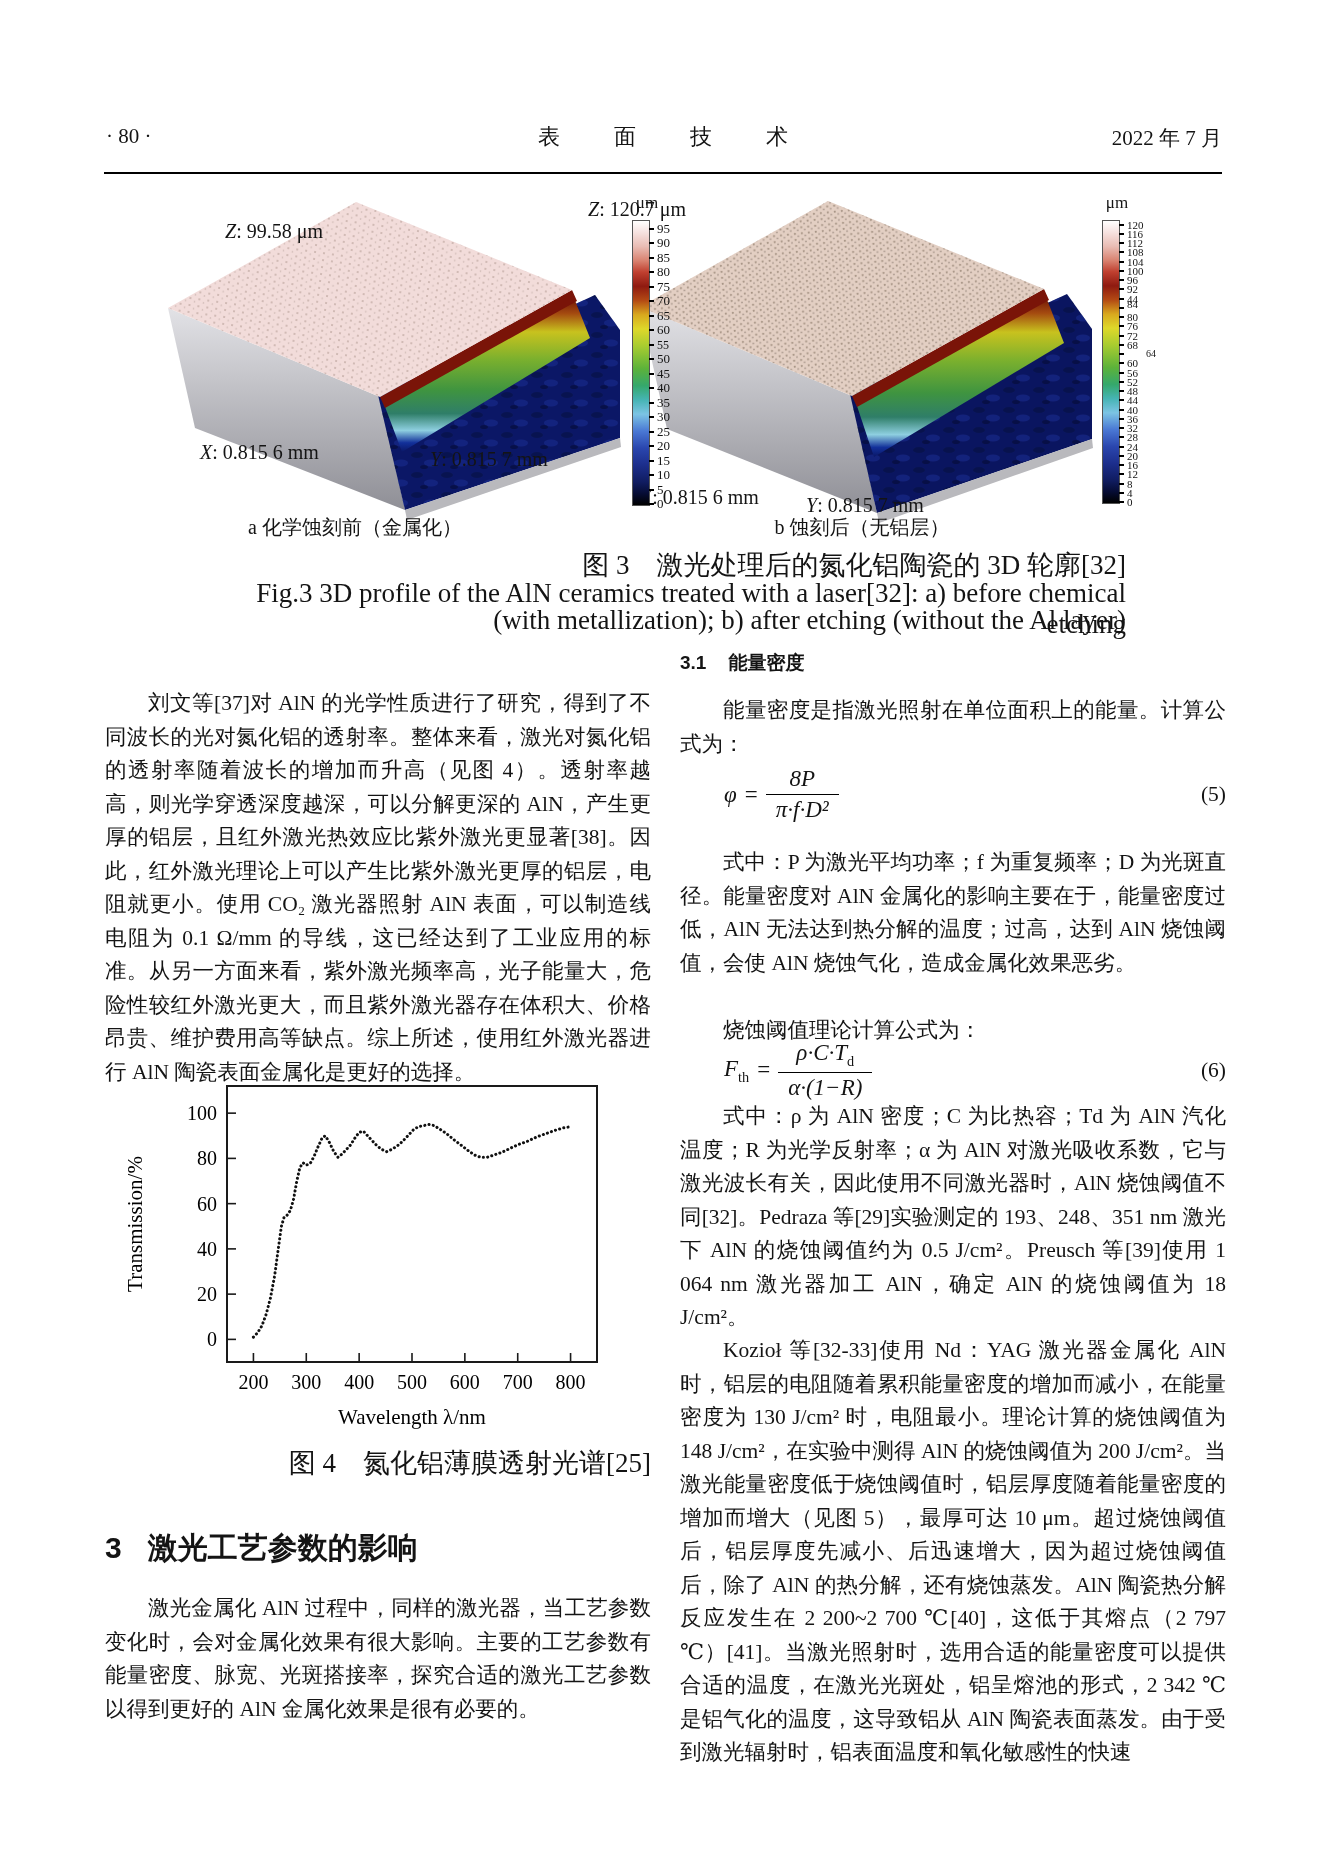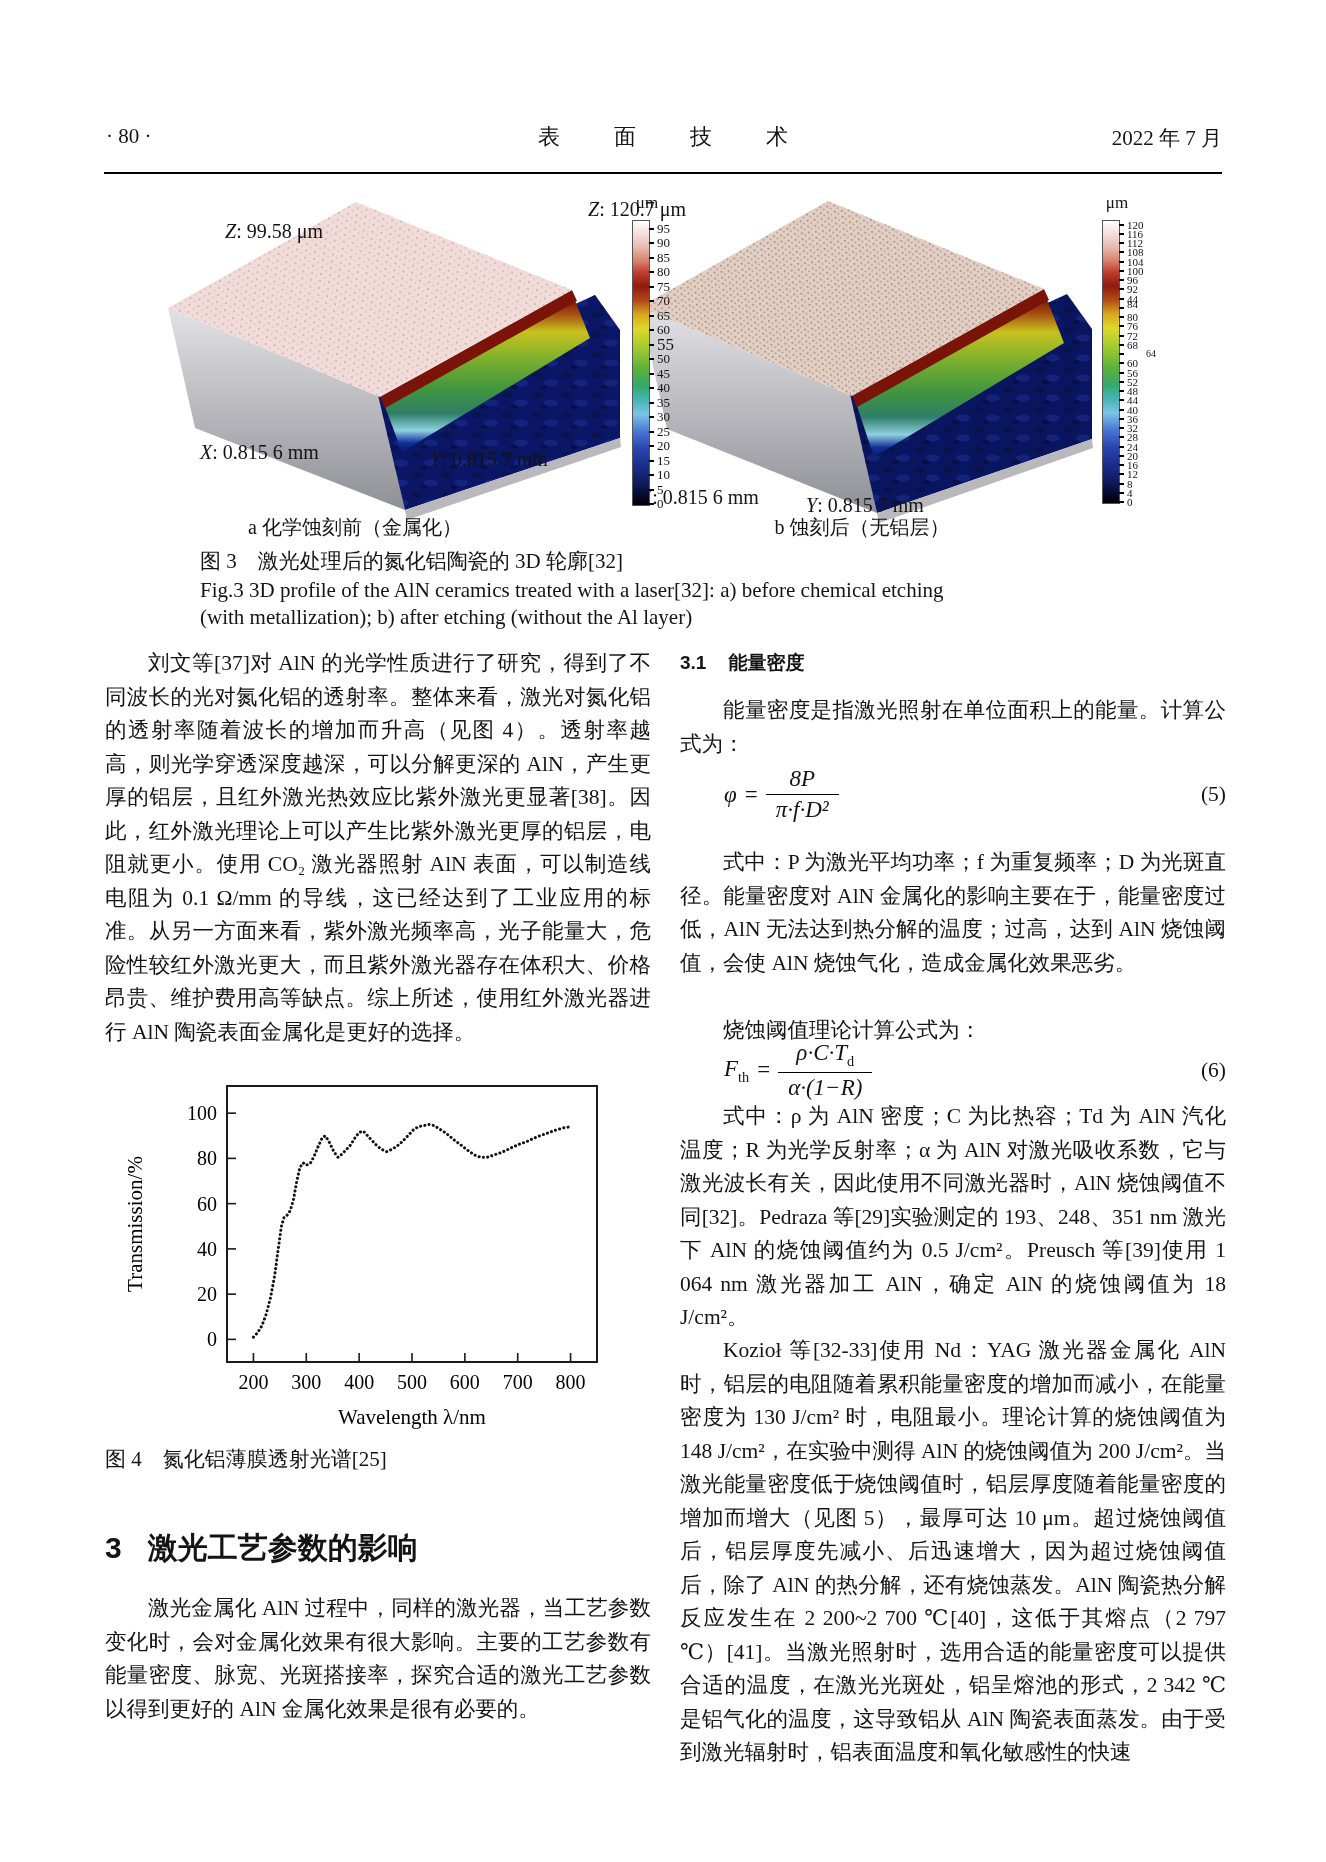--- a/index.html
+++ b/index.html
@@ -15,21 +15,21 @@
   .surf-label{font-size:20px;white-space:nowrap;}
   .surf-label i{font-style:italic;font-family:"Liberation Serif",serif;}
   
   .cbar{position:absolute;width:70px;}
   .cb-unit{position:absolute;top:0;left:0;width:42px;text-align:center;font-size:17px;}
   .cb-bar{position:absolute;left:6px;top:27px;width:16px;border:1px solid #555;}
   .cb-tick{position:absolute;height:2px;width:5px;background:#000;}
   .cb-lab{position:absolute;font-size:12px;line-height:12px;white-space:nowrap;}
   
   .subcap{font-size:20px;text-align:center;}
-  .figcap{font-size:21px;text-align:left;}
+  .figcap{font-size:27px;text-align:right;}
   
   .body-p{position:absolute;width:546px;font-size:21.5px;line-height:33.5px;
           text-align:justify;text-justify:inter-ideograph;margin:0;}
   .ind{text-indent:2em;}
   
   .sec-h1{font-family:"Liberation Sans","DejaVu Sans",sans-serif;font-weight:bold;font-size:30px;}
   .sec-h1 .gap{display:inline-block;width:26px;}
   .sec-h2{font-family:"Liberation Sans","DejaVu Sans",sans-serif;font-weight:bold;font-size:19px;}
   .sec-h2 .gap{display:inline-block;width:22px;}
   
@@ -127,21 +127,21 @@
       <div class="cb-lab" style="left: 31px; top: 73.1633px; font-size: 13px;">80</div>
       <div class="cb-tick" style="left: 23px; top: 92.6531px;"></div>
       <div class="cb-lab" style="left: 31px; top: 87.6531px; font-size: 13px;">75</div>
       <div class="cb-tick" style="left: 23px; top: 107.143px;"></div>
       <div class="cb-lab" style="left: 31px; top: 102.143px; font-size: 13px;">70</div>
       <div class="cb-tick" style="left: 23px; top: 121.633px;"></div>
       <div class="cb-lab" style="left: 31px; top: 116.633px; font-size: 13px;">65</div>
       <div class="cb-tick" style="left: 23px; top: 136.122px;"></div>
       <div class="cb-lab" style="left: 31px; top: 131.122px; font-size: 13px;">60</div>
       <div class="cb-tick" style="left: 23px; top: 150.612px;"></div>
-      <div class="cb-lab" style="left: 31px; top: 145.612px; font-size: 17px;">55</div>
+      <div class="cb-lab" style="left: 31px; top: 145.612px; font-size: 12px;">55</div>
       <div class="cb-tick" style="left: 23px; top: 165.102px;"></div>
       <div class="cb-lab" style="left: 31px; top: 160.102px; font-size: 13px;">50</div>
       <div class="cb-tick" style="left: 23px; top: 179.592px;"></div>
       <div class="cb-lab" style="left: 31px; top: 174.592px; font-size: 13px;">45</div>
       <div class="cb-tick" style="left: 23px; top: 194.082px;"></div>
       <div class="cb-lab" style="left: 31px; top: 189.082px; font-size: 13px;">40</div>
       <div class="cb-tick" style="left: 23px; top: 208.571px;"></div>
       <div class="cb-lab" style="left: 31px; top: 203.571px; font-size: 13px;">35</div>
       <div class="cb-tick" style="left: 23px; top: 223.061px;"></div>
       <div class="cb-lab" style="left: 31px; top: 218.061px; font-size: 13px;">30</div>
@@ -225,21 +225,21 @@
       <div class="cb-lab" style="left: 31px; top: 303px; font-size: 11px;">0</div>
     </div>
 
   <div class="abs subcap" style="left:185px;top:514px;width:340px;">a 化学蚀刻前（金属化）</div>
   <div class="abs subcap" style="left:692px;top:514px;width:340px;">b 蚀刻后（无铝层）</div>
 
   <div class="abs figcap" style="left:200px;top:547px;width:926px;">图 3　激光处理后的氮化铝陶瓷的 3D 轮廓[32]</div>
   <div class="abs figcap" style="left:200px;top:578px;width:926px;">Fig.3 3D profile of the AlN ceramics treated with a laser[32]: a) before chemical etching</div>
   <div class="abs figcap" style="left:200px;top:605px;width:926px;">(with metallization); b) after etching (without the Al layer)</div>
 
-  <p class="body-p ind" style="left:105px;top:647px;">刘文等[37]对 AlN 的光学性质进行了研究，得到了不同波长的光对氮化铝的透射率。整体来看，激光对氮化铝的透射率随着波长的增加而升高（见图 4）。透射率越高，则光学穿透深度越深，可以分解更深的 AlN，产生更厚的铝层，且红外激光热效应比紫外激光更显著[38]。因此，红外激光理论上可以产生比紫外激光更厚的铝层，电阻就更小。使用 CO₂ 激光器照射 AlN 表面，可以制造线电阻为 0.1 Ω/mm 的导线，这已经达到了工业应用的标准。从另一方面来看，紫外激光频率高，光子能量大，危险性较红外激光更大，而且紫外激光器存在体积大、价格昂贵、维护费用高等缺点。综上所述，使用红外激光器进行 AlN 陶瓷表面金属化是更好的选择。</p>
+  <p class="body-p ind" style="left:105px;top:687px;">刘文等[37]对 AlN 的光学性质进行了研究，得到了不同波长的光对氮化铝的透射率。整体来看，激光对氮化铝的透射率随着波长的增加而升高（见图 4）。透射率越高，则光学穿透深度越深，可以分解更深的 AlN，产生更厚的铝层，且红外激光热效应比紫外激光更显著[38]。因此，红外激光理论上可以产生比紫外激光更厚的铝层，电阻就更小。使用 CO₂ 激光器照射 AlN 表面，可以制造线电阻为 0.1 Ω/mm 的导线，这已经达到了工业应用的标准。从另一方面来看，紫外激光频率高，光子能量大，危险性较红外激光更大，而且紫外激光器存在体积大、价格昂贵、维护费用高等缺点。综上所述，使用红外激光器进行 AlN 陶瓷表面金属化是更好的选择。</p>
 
   <svg class="abs" id="fig4-svg" style="left:112px;top:1076px;" width="512" height="372" viewBox="0 0 512 372">
       <rect x="115" y="10" width="370" height="276" fill="none" stroke="#1a1a1a" stroke-width="2"></rect>
       <line x1="141.42857142857142" y1="286" x2="141.42857142857142" y2="277" stroke="#1a1a1a" stroke-width="1.6"></line>
       <text x="141.42857142857142" y="313" text-anchor="middle" font-size="20" class="tickt">200</text>
       <line x1="194.28571428571428" y1="286" x2="194.28571428571428" y2="277" stroke="#1a1a1a" stroke-width="1.6"></line>
       <text x="194.28571428571428" y="313" text-anchor="middle" font-size="20" class="tickt">300</text>
       <line x1="247.14285714285714" y1="286" x2="247.14285714285714" y2="277" stroke="#1a1a1a" stroke-width="1.6"></line>
       <text x="247.14285714285714" y="313" text-anchor="middle" font-size="20" class="tickt">400</text>
       <line x1="300" y1="286" x2="300" y2="277" stroke="#1a1a1a" stroke-width="1.6"></line>

